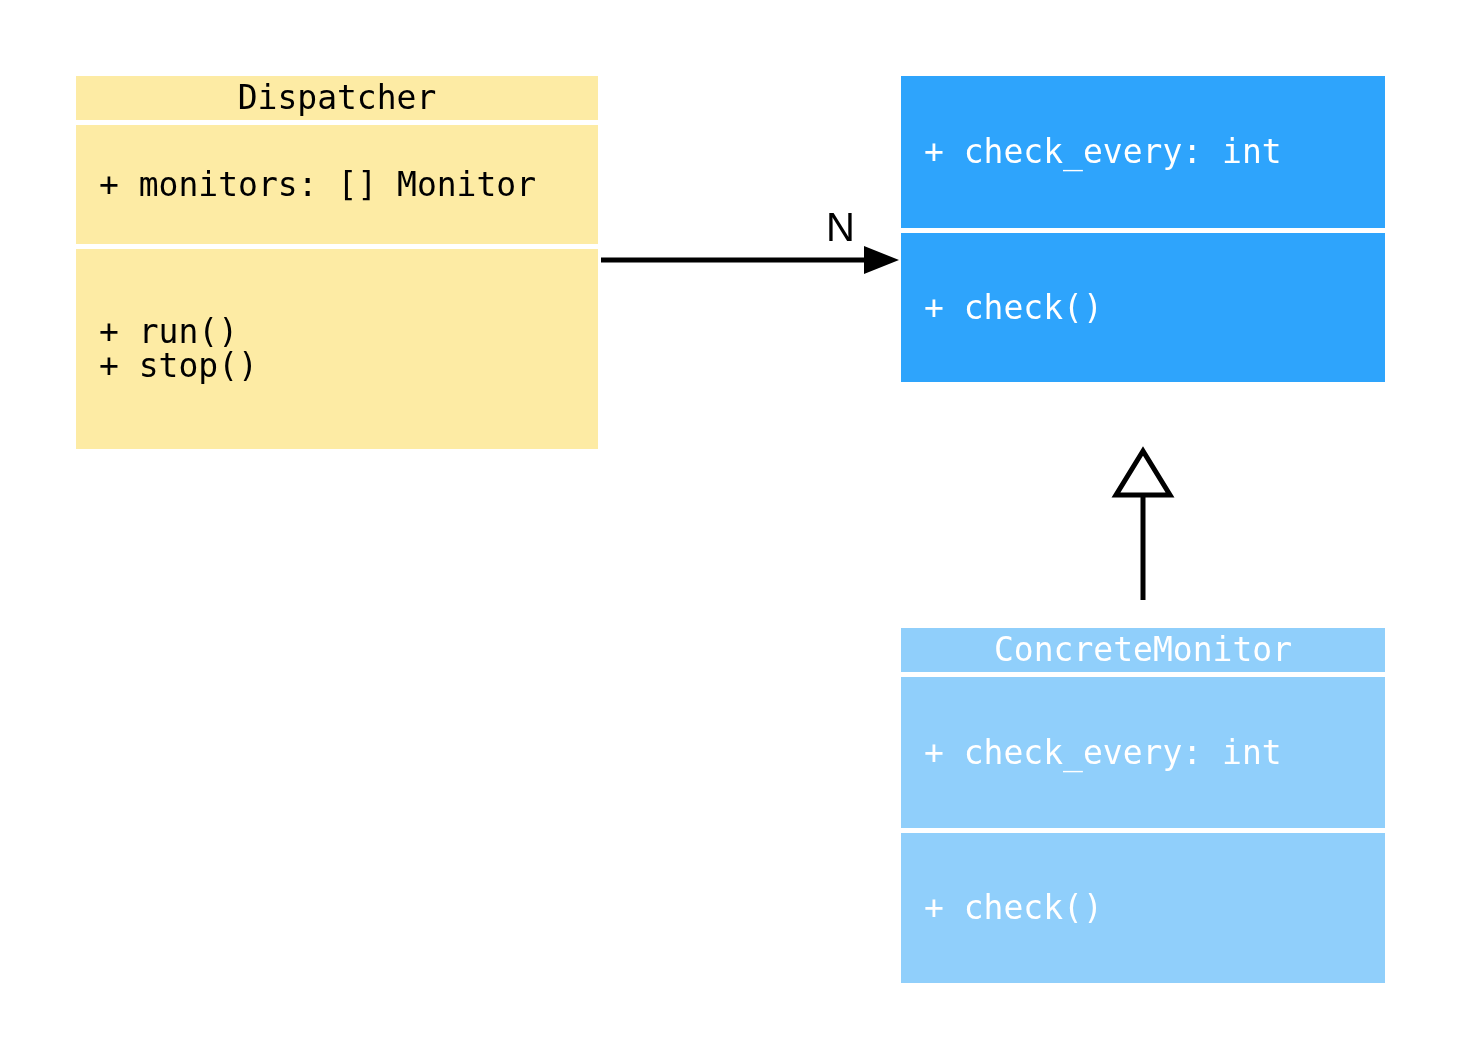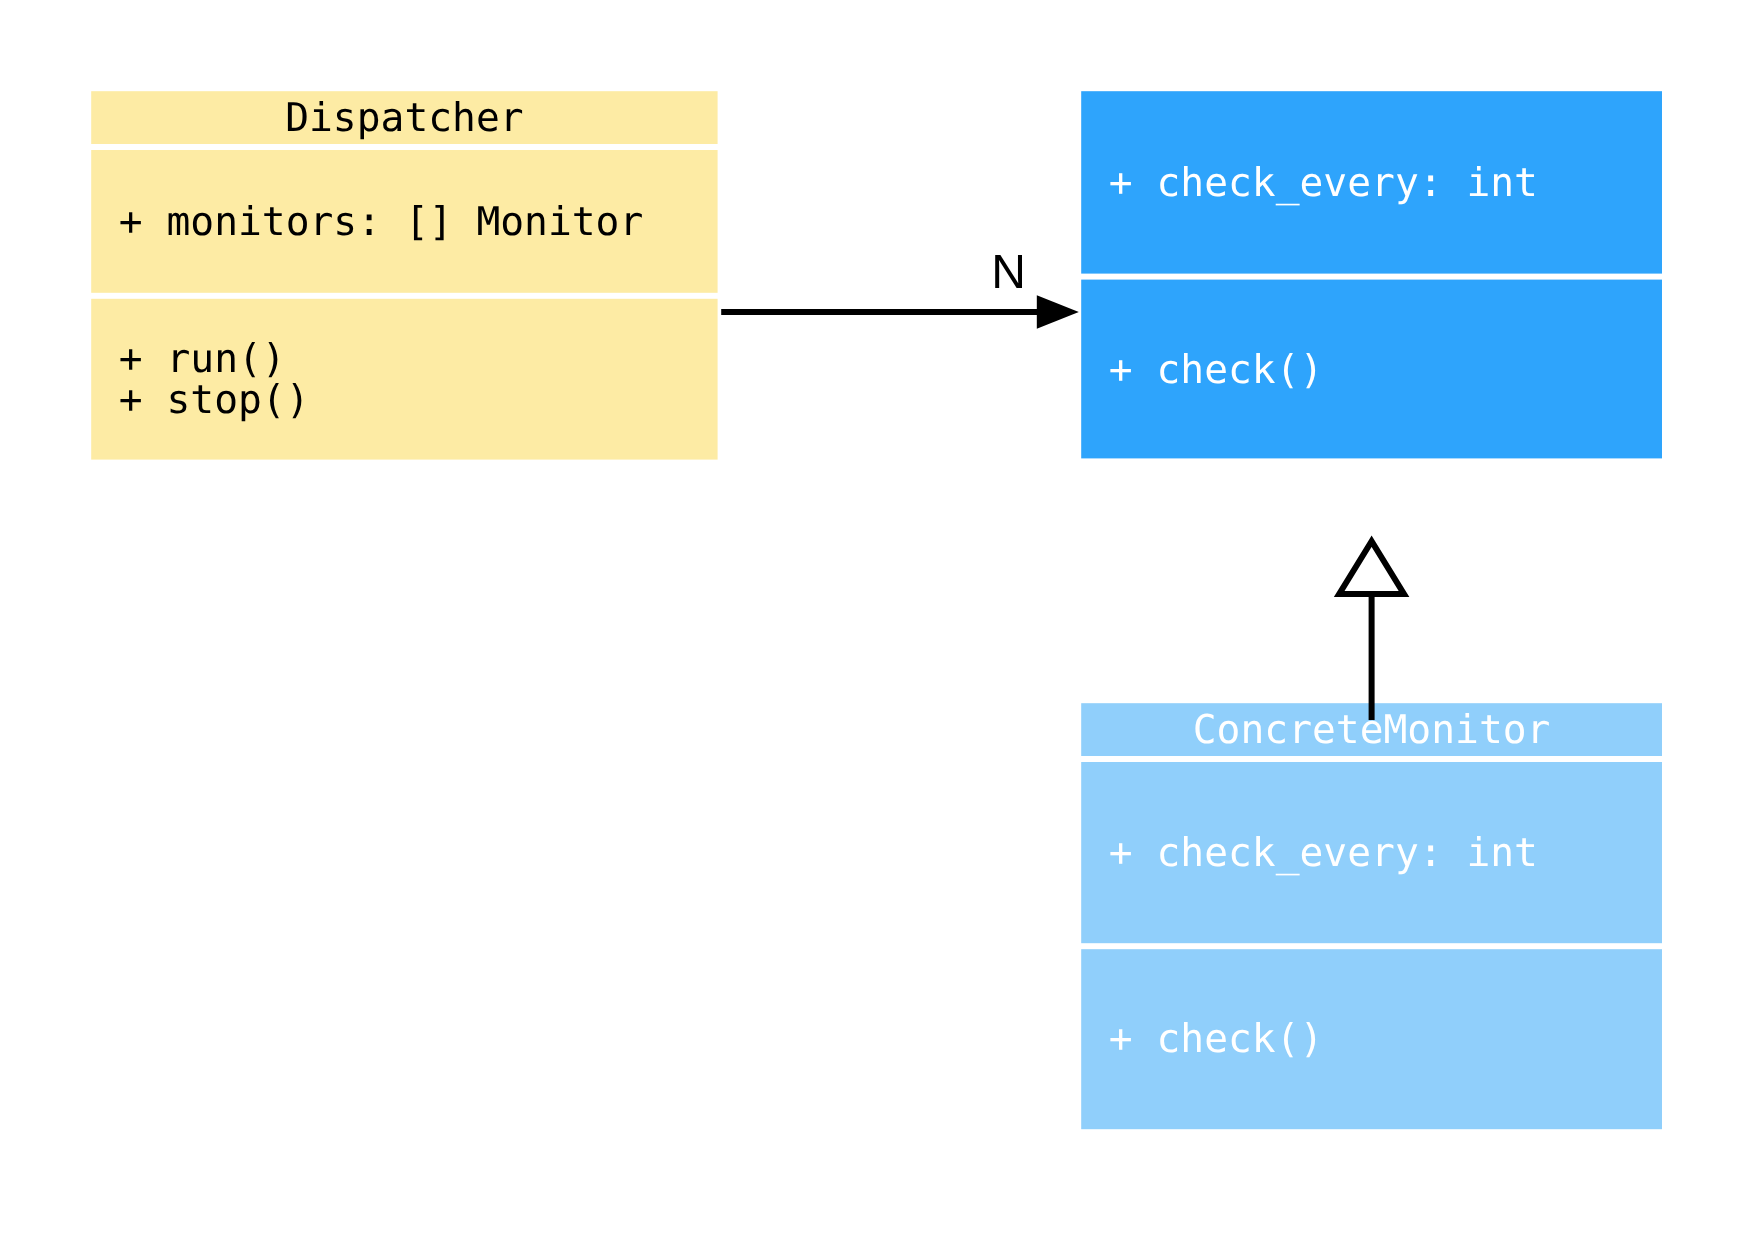--- a/index.html
+++ b/index.html
@@ -37,27 +37,27 @@
     flex-direction: column;
     justify-content: center;
     padding-left: 23px;
   }
   .abstract-name {
     font-style: italic;
   }
   
   .cls-dispatcher { left: 76px; top: 76px; width: 522px; }
   .cls-dispatcher .attrs   { height: 119px; }
-  .cls-dispatcher .methods { height: 134px; }
+  .cls-dispatcher .methods { height: 200px; }
   
   .cls-monitor { left: 901px; top: 76px; width: 484px; }
   .cls-monitor .attrs   { height: 152px; }
   .cls-monitor .methods { height: 149px; }
   
-  .cls-concrete { left: 901px; top: 586px; width: 484px; }
+  .cls-concrete { left: 901px; top: 628px; width: 484px; }
   .cls-concrete .attrs   { height: 151px; }
   .cls-concrete .methods { height: 150px; }
 
   .overlay {
     position: absolute;
     left: 0;
     top: 0;
     pointer-events: none;
   }
   .rel-line {

